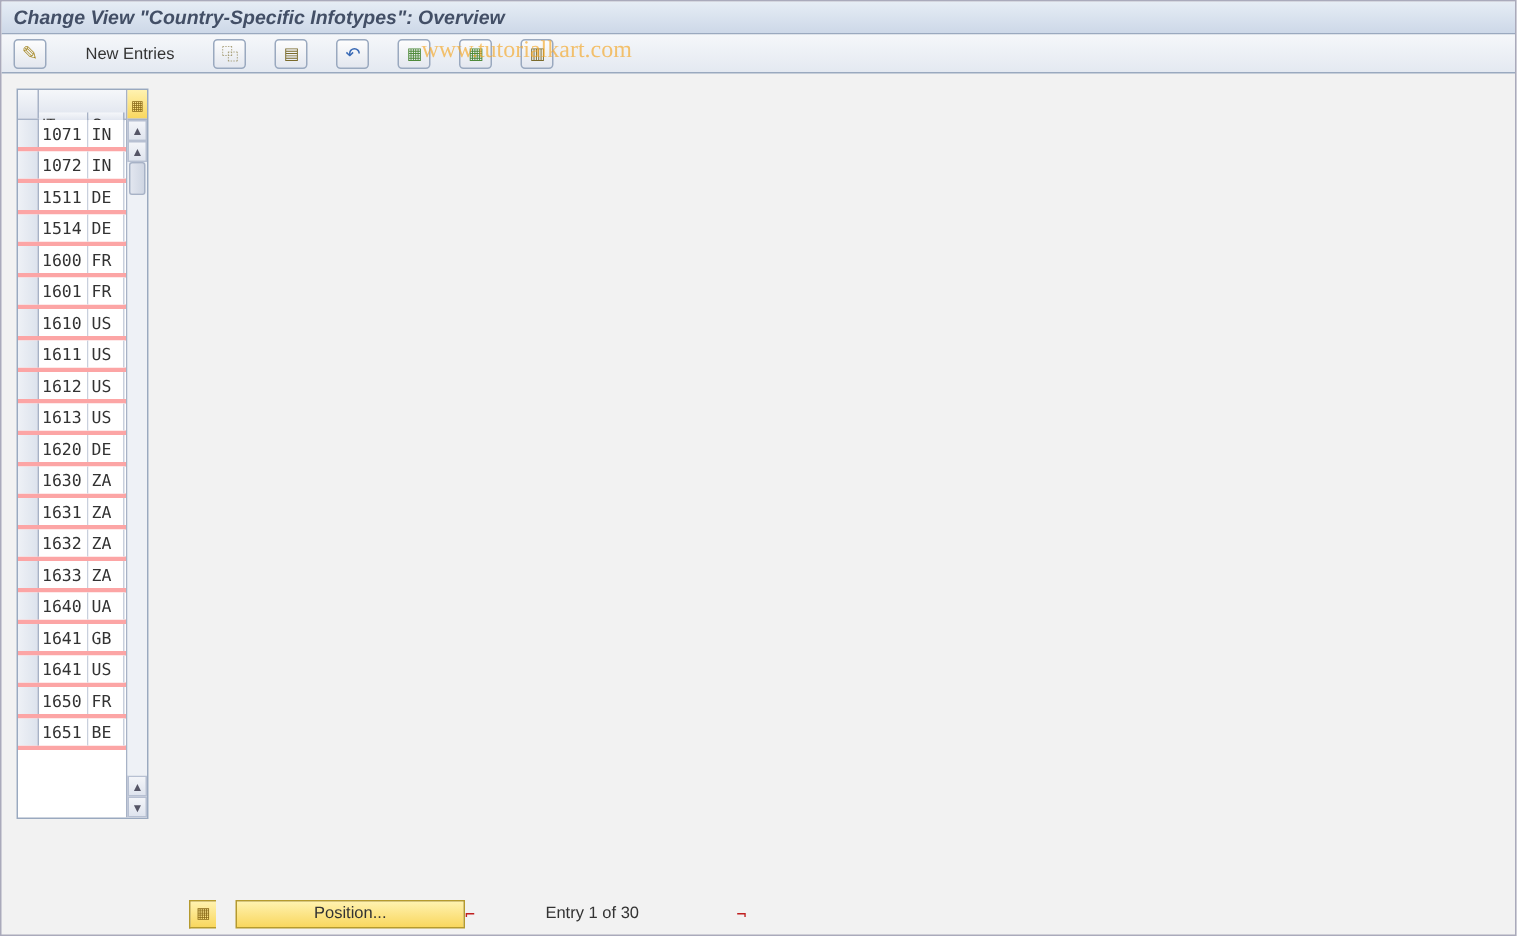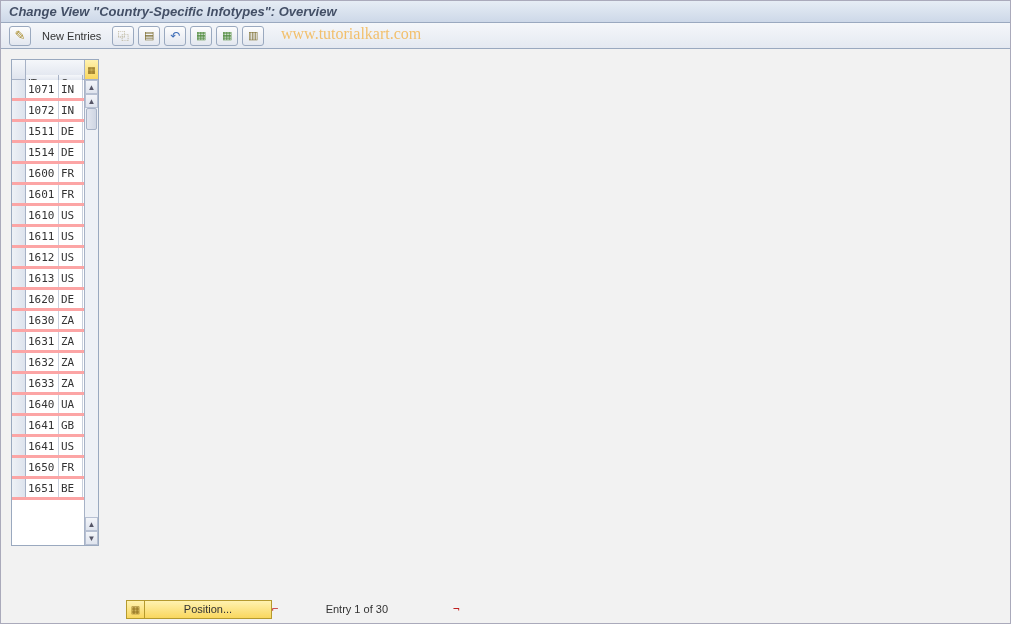--- a/index.html
+++ b/index.html
@@ -26,21 +26,21 @@
       font-size: 13px;
       color: #434f66;
     }
     .toolbar {
       height: 26px;
       background: linear-gradient(to bottom, #f5f7fa 0%, #e4e9f1 100%);
       border-bottom: 1px solid #9aa9bf;
       display: flex;
       align-items: center;
       padding-left: 8px;
-      gap: 4px;
+      gap: 19px;
       position: relative;
     }
     .toolbar .btn {
       width: 22px;
       height: 20px;
       background: linear-gradient(to bottom, #fdfdfd, #e3e7ef);
       border: 1px solid #9aa9bf;
       border-radius: 3px;
       display: inline-flex;
       align-items: center;
@@ -190,31 +190,32 @@
       height: 19px;
       background: linear-gradient(to bottom, #fff2b0, #f9d75e);
       border: 1px solid #b59a2e;
       border-right: none;
       display: flex;
       align-items: center;
       justify-content: center;
       font-size: 10px;
     }
     .position-btn {
-      width: 128px;
+      width: 153px;
       height: 19px;
       background: linear-gradient(to bottom, #fff2b0, #f9d75e);
       border: 1px solid #b59a2e;
       cursor: pointer;
       font-size: 11px;
       text-align: center;
       color: #333;
       display: flex;
       align-items: center;
       justify-content: center;
+      margin-left: 13px;
     }
     .corner {
       color: #c02020;
       font-size: 11px;
       font-family: monospace;
       height: 19px;
       display: flex;
       align-items: center;
     }
     .entry-text {

